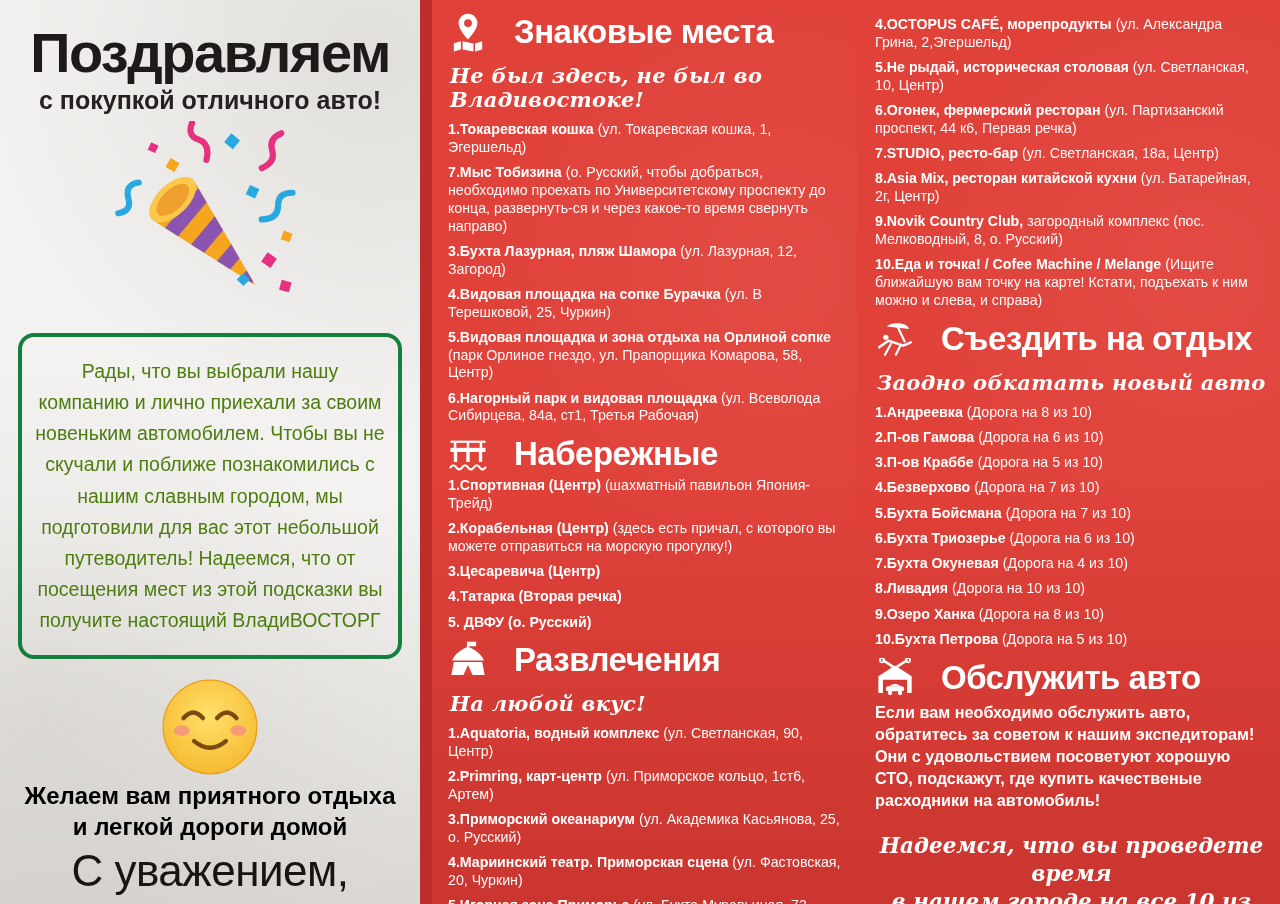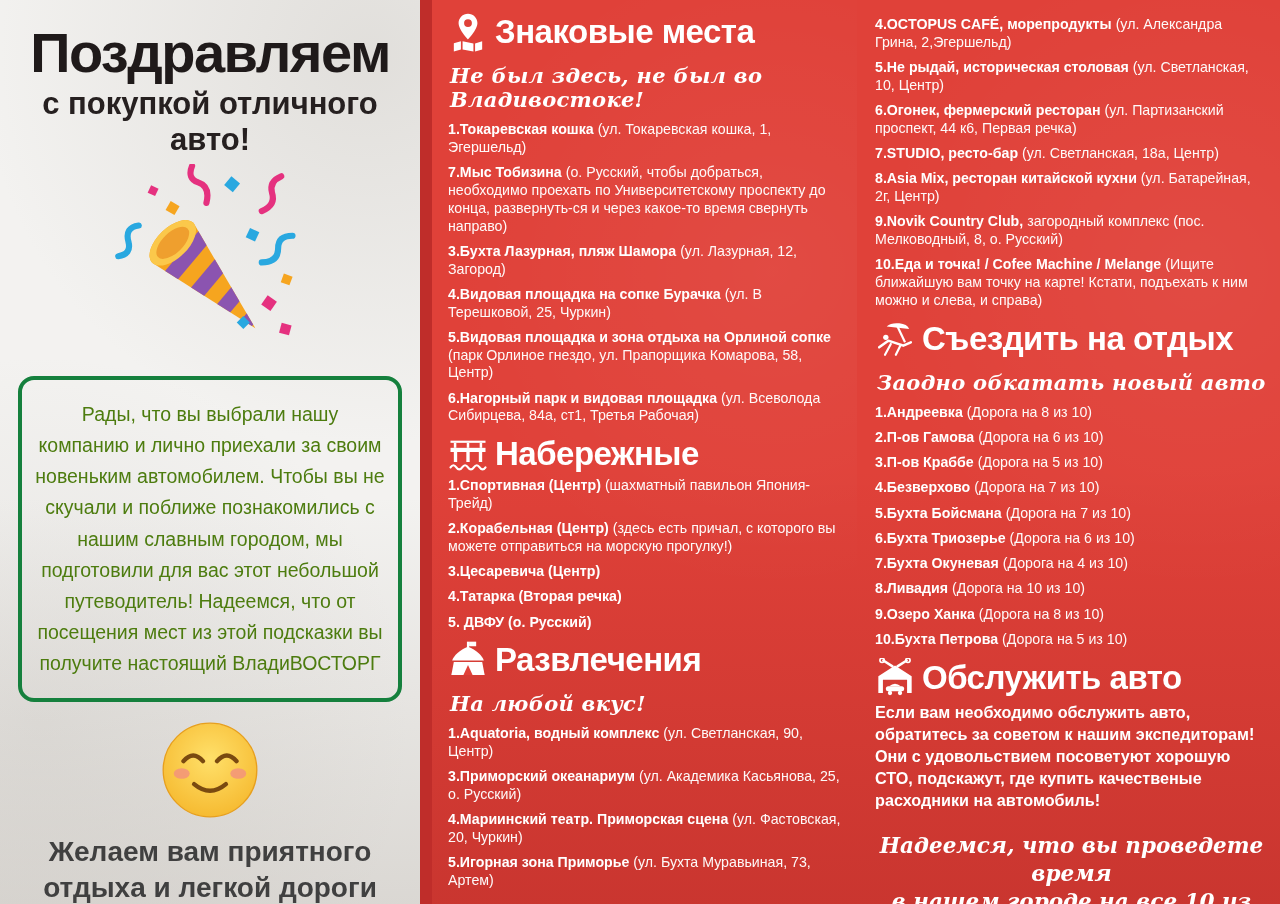--- a/index.html
+++ b/index.html
@@ -9,40 +9,40 @@
   
   .left{flex:0 0 420px;width:420px;background:#f3f2f0;position:relative;
         box-sizing:border-box;padding:24px 16px 0;text-align:center;color:#242020;overflow:hidden;}
   .left::before{content:"";position:absolute;inset:0;pointer-events:none;
         background:
           linear-gradient(180deg, rgba(205,200,193,0) 55%, rgba(178,172,164,.38) 100%),
           radial-gradient(circle at 88% 6%, rgba(198,194,188,.4), transparent 42%),
           radial-gradient(circle at 10% 80%, rgba(190,186,180,.25), transparent 45%);}
   .left>*{position:relative;z-index:1;}
   .title{font-size:56px;font-weight:800;letter-spacing:-1.5px;margin:0;color:#1f1a1a;line-height:1.05;}
-  .subtitle{font-size:31px;font-weight:700;margin-top:3px;color:#262020;}
+  .subtitle{font-size:25px;font-weight:700;margin-top:3px;color:#262020;}
   .popper{height:218px;display:flex;align-items:center;justify-content:center;}
   .msgbox{border:4px solid #15803d;border-radius:16px;padding:19px 12px;margin:0 2px;
           font-size:19.5px;line-height:1.6;color:#4d7c0f;}
   .smiley{margin-top:14px;height:108px;display:flex;align-items:center;justify-content:center;}
-  .wish{font-size:28px;font-weight:700;line-height:1.28;margin-top:10px;color:#404040;}
+  .wish{font-size:24px;font-weight:700;line-height:1.28;color:#000000;}
   .signoff{font-size:44px;font-weight:400;margin-top:3px;letter-spacing:-0.5px;color:#191414;}
 
   
   .col{background:#e04139;color:#fff;box-sizing:border-box;position:relative;overflow:hidden;}
   .mid{flex:0 0 437px;width:437px;border-left:12px solid #bf2d2a;}
   .rightcol{flex:1 1 auto;}
   .col::after{content:"";position:absolute;inset:0;pointer-events:none;
         background:linear-gradient(180deg, rgba(0,0,0,0) 52%, rgba(122,13,13,.22) 100%),
                    radial-gradient(circle at 80% 30%, rgba(255,255,255,.05), transparent 45%);}
   .col-inner{position:relative;z-index:1;padding:10px 12px 8px 16px;}
   .rightcol .col-inner{padding-top:16px;padding-left:18px;}
 
   .sec{margin-bottom:9px;}
-  .sec-head{display:flex;align-items:center;gap:7px;font-size:33px;font-weight:800;
+  .sec-head{display:flex;align-items:center;gap:26px;font-size:33px;font-weight:800;
             line-height:1.02;margin:2px 0 3px;letter-spacing:-0.5px;}
   .sec-head .icon{width:40px;height:40px;flex:0 0 40px;display:flex;align-items:center;justify-content:center;}
   .script{font-family:"DejaVu Serif","Liberation Serif",serif;font-style:italic;font-weight:700;
           font-size:21px;letter-spacing:.3px;margin:12px 0 9px 2px;line-height:1.15;}
   .item{font-size:14.2px;line-height:1.25;margin-bottom:7.5px;}
   .item-name{font-weight:700;}
   .item-note{font-weight:400;opacity:.97;}
   .service-text{font-size:16.2px;font-weight:700;line-height:1.37;margin-top:3px;padding-right:2px;}
   .closing{text-align:center;margin-top:20px;
            font-family:"DejaVu Serif","Liberation Serif",serif;font-style:italic;font-weight:700;}
@@ -224,20 +224,24 @@
           <span>Развлечения</span>
         </div>
         <div class="script">На любой вкус!</div>
         <div class="items">
 
             <div class="item">
               <span class="item-name">1.Aquatoria, водный комплекс</span>
               <span class="item-note">(ул. Светланская, 90, Центр)</span>
             </div>
 
+            <div class="item">
+              <span class="item-name">2.Primring, карт-центр</span>
+              <span class="item-note">(ул. Приморское кольцо, 1ст6, Артем)</span>
+            </div>
 
             <div class="item">
               <span class="item-name">3.Приморский океанариум</span>
               <span class="item-note">(ул. Академика Касьянова, 25, о. Русский)</span>
             </div>
 
             <div class="item">
               <span class="item-name">4.Мариинский театр. Приморская сцена</span>
               <span class="item-note">(ул. Фастовская, 20, Чуркин)</span>
             </div>

